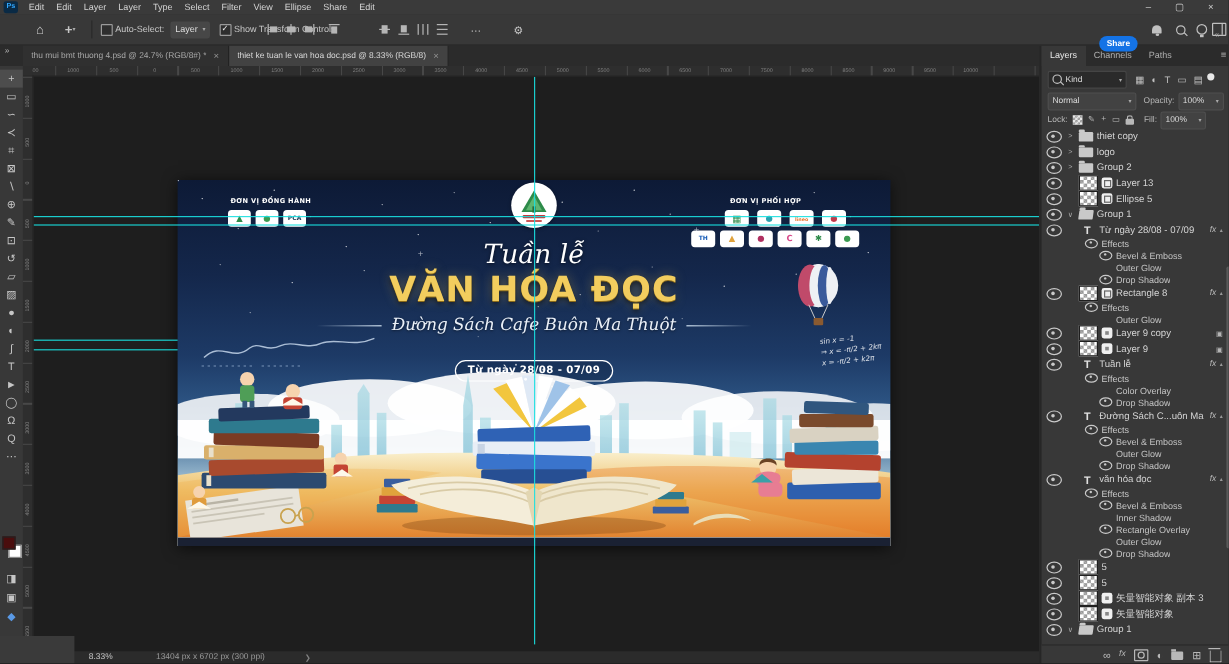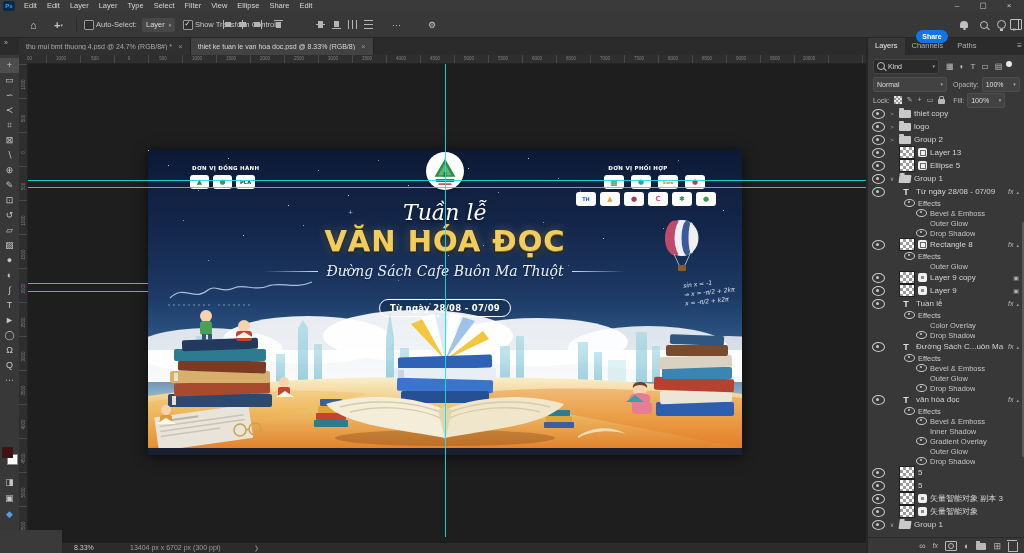--- a/index.html
+++ b/index.html
@@ -882,21 +882,21 @@
         <div class="erow">
           <span class="eye sm"></span>
           <span class="elabel">Bevel &amp; Emboss</span>
         </div>
         <div class="erow">
           <span class="eyeph"></span>
           <span class="elabel">Inner Shadow</span>
         </div>
         <div class="erow">
           <span class="eye sm"></span>
-          <span class="elabel">Gradient Overlay</span>
+          <span class="elabel">Rectangle Overlay</span>
         </div>
         <div class="erow">
           <span class="eyeph"></span>
           <span class="elabel">Outer Glow</span>
         </div>
         <div class="erow">
           <span class="eye sm"></span>
           <span class="elabel">Drop Shadow</span>
         </div>
         <div class="lrow">

